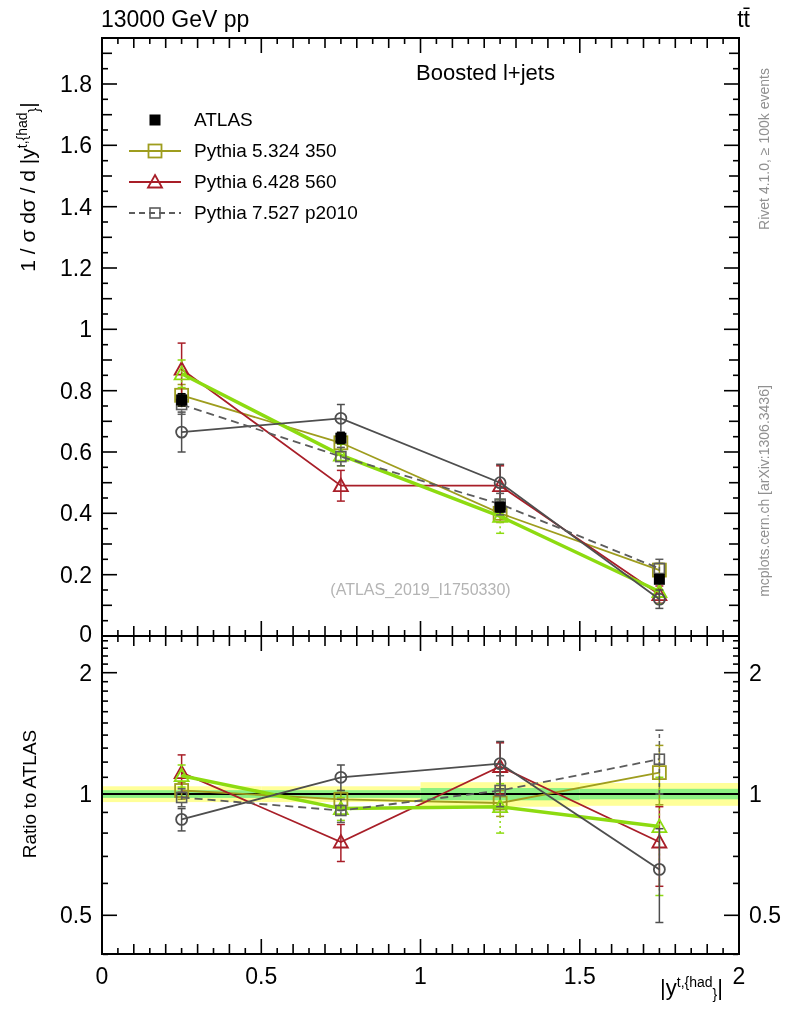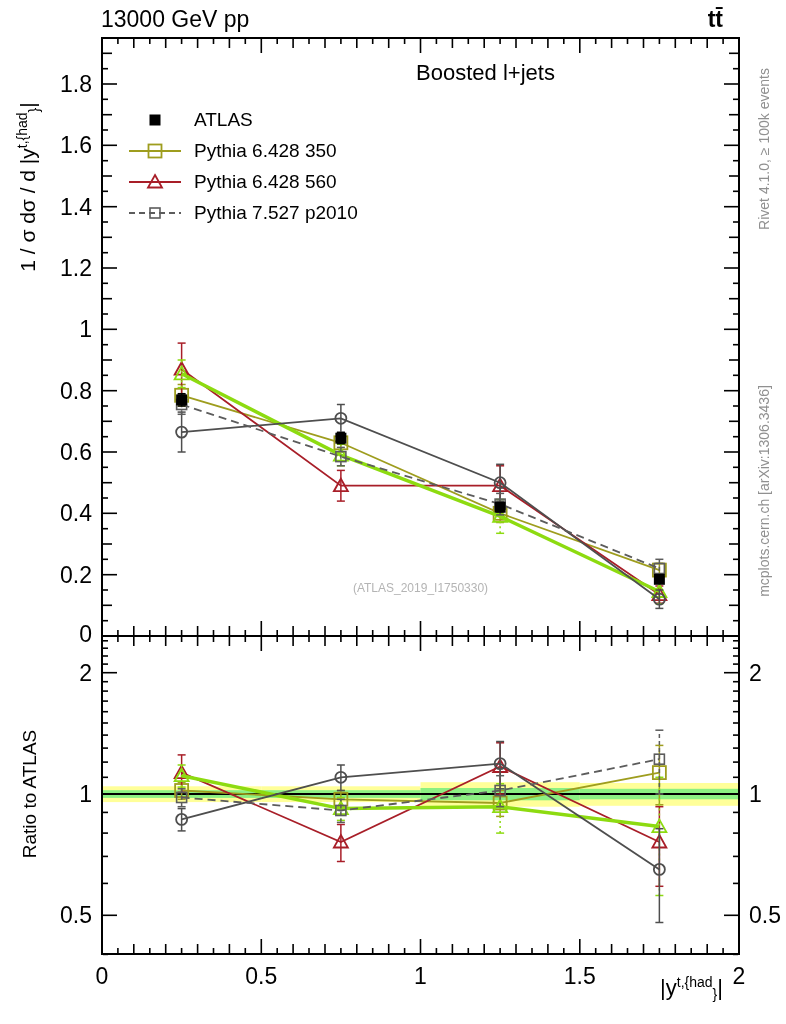--- a/index.html
+++ b/index.html
@@ -2,27 +2,27 @@
 <html><head>
 <meta charset="utf-8">
 <style>
   html,body{margin:0;padding:0;background:#ffffff;}
   #canvas{position:relative;width:786px;height:1024px;background:#ffffff;overflow:hidden;
           font-family:"Liberation Sans",sans-serif;color:#000;}
   #plot-svg{position:absolute;left:0;top:0;}
   #plot-svg text{font-family:"Liberation Sans",sans-serif;}
   .hdr{position:absolute;top:6px;font-size:23px;}
   #header-left{left:101px;}
-  #header-right{right:63px;font-weight:bold;}
+  #header-right{right:36px;}
   #plot-title{position:absolute;left:102px;top:60px;width:767px;text-align:center;font-size:22px;}
   #legend{position:absolute;left:126px;top:104px;}
   .lrow{display:flex;align-items:center;height:31px;}
   .lrow span{font-size:19px;margin-left:10px;}
   #watermark{position:absolute;left:102px;top:581px;width:637px;text-align:center;
-             font-size:12px;color:#b4b4b4;}
+             font-size:16px;color:#b4b4b4;}
   .side{position:absolute;font-size:14px;color:#909090;text-align:center;transform:rotate(-90deg);}
   #side-top{left:614px;top:141px;width:300px;}
   #side-bottom{left:604px;top:483px;width:320px;}
   .rot{position:absolute;transform:rotate(-90deg);text-align:center;white-space:nowrap;}
   #ylabel-main{left:-132px;top:173px;width:320px;font-size:21px;}
   #ylabel-ratio{left:-70px;top:783px;width:200px;font-size:19px;}
   #xlabel{position:absolute;right:63px;top:974px;font-size:22px;}
   .sup{font-size:14px;vertical-align:8px;}
   .sub{font-size:14px;vertical-align:-4px;}
 </style>
@@ -567,21 +567,21 @@
         <svg width="58" height="26">
           <rect x="23.5" y="7.5" width="11" height="11" fill="#000"></rect>
         </svg>
         <span>ATLAS</span>
       </div>
       <div class="lrow">
         <svg width="58" height="26">
           <line x1="3" y1="13" x2="55" y2="13" stroke="#9e9d1e" stroke-width="1.8"></line>
           <rect x="22.5" y="6.5" width="13" height="13" fill="none" stroke="#9e9d1e" stroke-width="1.8"></rect>
         </svg>
-        <span>Pythia 6.428 350</span>
+        <span>Pythia 5.324 350</span>
       </div>
       <div class="lrow">
         <svg width="58" height="26">
           <line x1="3" y1="13" x2="55" y2="13" stroke="#a81e28" stroke-width="1.8"></line>
           <polygon points="29,6 36,18.5 22,18.5" fill="none" stroke="#a81e28" stroke-width="1.8"></polygon>
         </svg>
         <span>Pythia 6.428 560</span>
       </div>
       <div class="lrow">
         <svg width="58" height="26">

